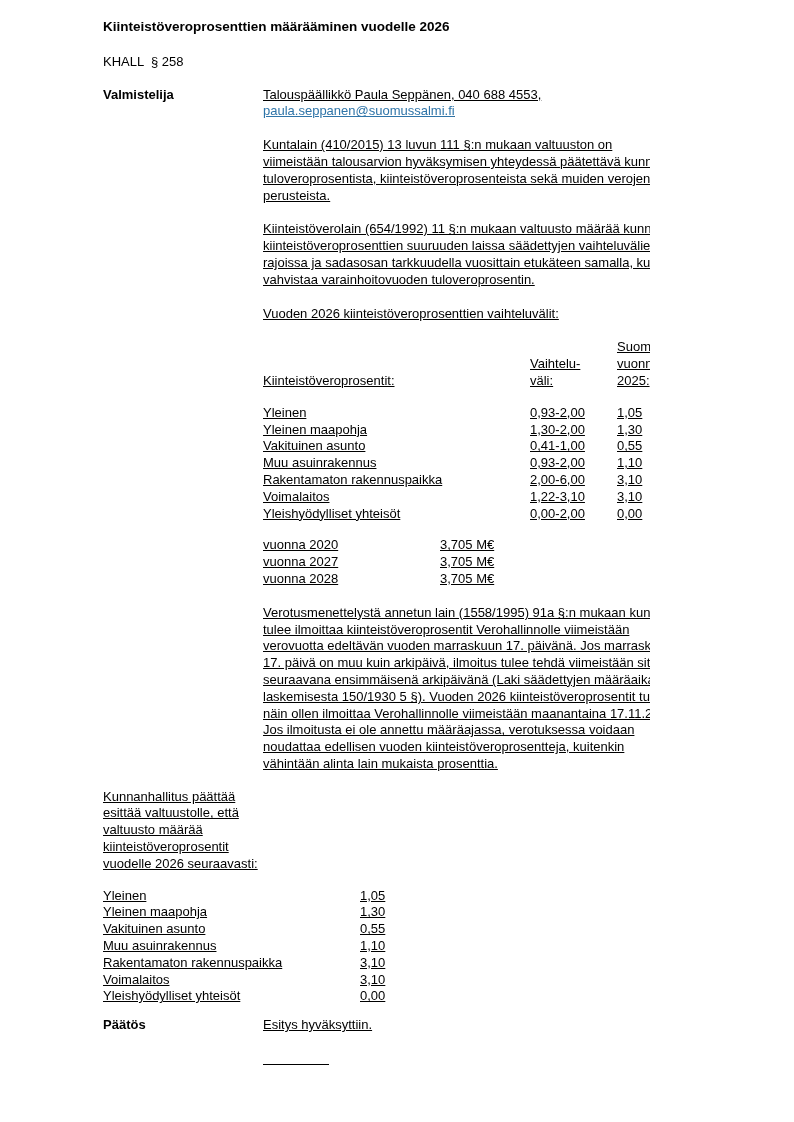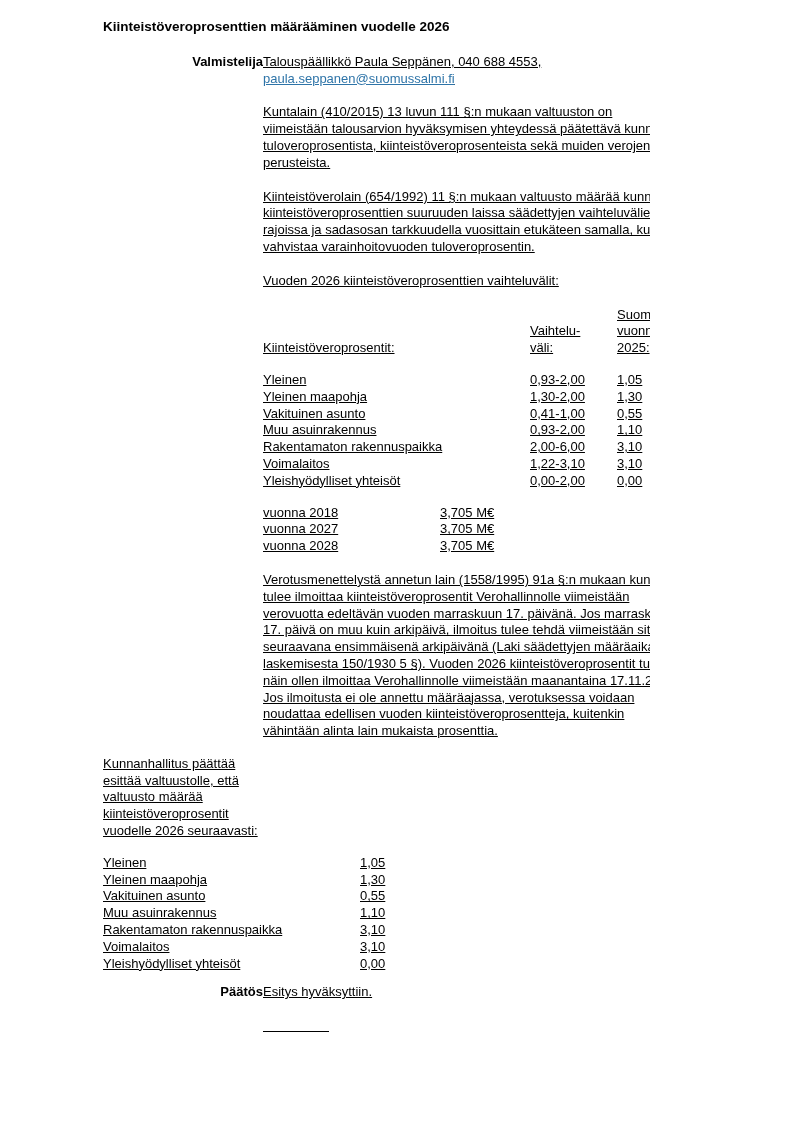--- a/index.html
+++ b/index.html
@@ -29,21 +29,20 @@
     margin-bottom: 16px;
   }
   .row {
     display: grid;
     grid-template-columns: 160px 1fr;
     align-items: start;
   }
   .label {
     font-weight: bold;
     white-space: pre-line;
-    text-align: right;
   }
   .content { max-width: 500px; text-decoration: underline; }
   .para { white-space: pre-line; }
   .mb17 { margin-bottom: 17px; }
   .mb15 { margin-bottom: 15px; }
   .mb24 { margin-bottom: 16px; }
   .mb12 { margin-bottom: 12px; }
   a.email-link {
     color: #2E74A8;
     text-decoration: underline;
@@ -72,20 +71,21 @@
     margin-top: 30px;
   }
 </style>
 </head>
 <body>
 
 <div class="page">
 
   <div class="doc-title">Kiinteistöveroprosenttien määrääminen vuodelle 2026</div>
 
+  <div class="reference">KHALL  § 258</div>
 
   <div class="row mb17">
     <div class="label">Valmistelija</div>
     <div class="content">
       <div>Talouspäällikkö Paula Seppänen, 040 688 4553,</div>
       <div>
         <a href="#" class="email-link">paula.seppanen@suomussalmi.fi</a>
       </div>
     </div>
   </div>
@@ -147,21 +147,21 @@
         <div class="trow">
           <span>Yleishyödylliset yhteisöt</span>
           <span>0,00-2,00</span>
           <span>0,00</span>
         </div>
       </div>
 
 
       <div class="rev-table mb17">
         <div class="trow">
-          <span>vuonna 2018</span>
+          <span>vuonna 2020</span>
           <span>3,705 M€</span>
         </div>
         <div class="trow">
           <span>vuonna 2027</span>
           <span>3,705 M€</span>
         </div>
         <div class="trow">
           <span>vuonna 2028</span>
           <span>3,705 M€</span>
         </div>

